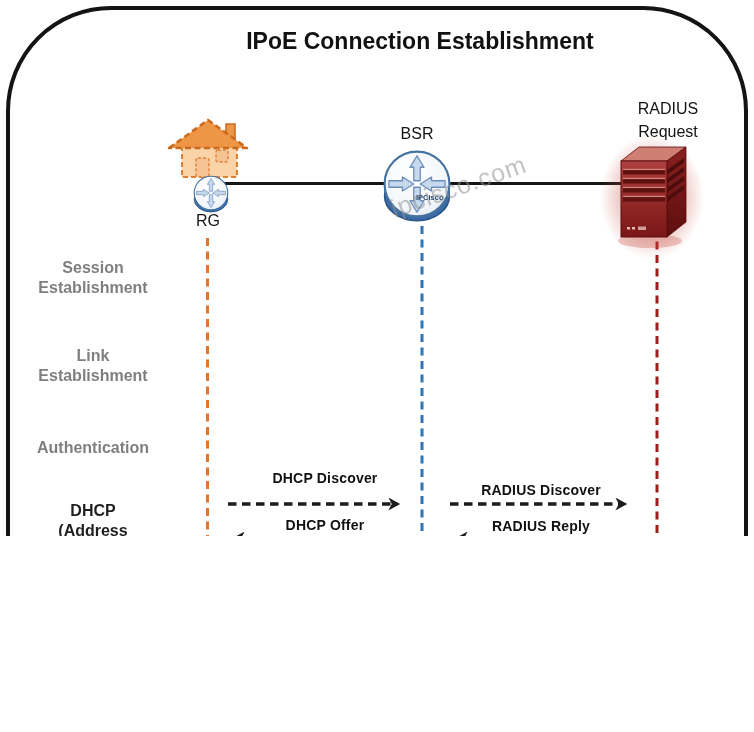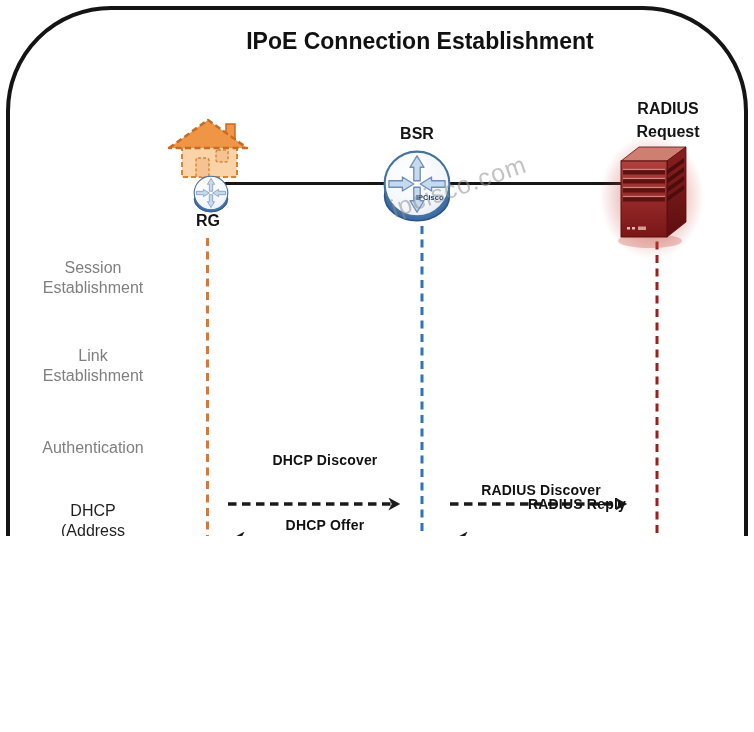--- a/index.html
+++ b/index.html
@@ -18,41 +18,41 @@
   
   .trunk{stroke:#161616;stroke-width:3;}
   .lifeline{stroke-width:3;stroke-dasharray:8 5.5;fill:none;}
   .lf-rg{stroke:var(--rg-line,#E0752D);}
   .lf-bsr{stroke:var(--bsr-line,#2E75B6);}
   .lf-radius{stroke:var(--radius-line,#9C1F1F);}
   .msg{stroke:var(--message,#1B1B1B);stroke-width:3.4;stroke-dasharray:8.5 5.5;}
   .dt{stroke:var(--transfer,#EFB32A);stroke-width:7.5;stroke-dasharray:13.5 9.5;}
 
   
-  .ent{font-size:16px;font-weight:bold;color:#141414;z-index:3;}
+  .ent{font-size:16px;font-weight:normal;color:#141414;z-index:3;}
   .lbl-rg{left:183px;top:212px;width:50px;}
   .lbl-bsr{left:387px;top:125px;width:60px;}
   .lbl-radius{left:626px;top:97px;width:84px;line-height:23px;}
-  .phase{left:8px;width:170px;font-size:16px;font-weight:normal;line-height:20px;z-index:3;}
+  .phase{left:8px;width:170px;font-size:16px;font-weight:bold;line-height:20px;z-index:3;}
   .phase.muted{color:var(--phase-muted,#7F7F7F);}
   .phase.strong{color:var(--phase-strong,#1F1F1F);}
   .ph-session{top:258px;}
   .ph-linkest{top:346px;}
   .ph-auth{top:438px;}
   .ph-dhcp{top:501px;}
   .ph-linkmon{top:654px;}
 
   
   .msglbl{width:170px;font-size:14px;font-weight:bold;color:#111;z-index:3;letter-spacing:.2px;}
-  .m-discover{left:240px;top:452px;}
+  .m-discover{left:240px;top:470px;}
   .m-offer{left:240px;top:517px;}
   .m-request{left:240px;top:551px;}
   .m-ack{left:240px;top:584px;}
   .m-rreq{left:456px;top:482px;}
-  .m-rrep{left:456px;top:496px;text-align:right;}
+  .m-rrep{left:456px;top:518px;}
   .dtlbl{left:352px;top:629px;width:164px;font-size:16px;font-weight:bold;color:#151515;z-index:3;}
 
   
   .wm{position:absolute;color:rgba(143,143,143,.55);font-size:25px;letter-spacing:1px;
       white-space:nowrap;z-index:4;font-weight:500;}
   .wm1{left:388px;top:172px;transform:rotate(-19deg);}
   .wm2{left:286px;top:592px;font-size:27px;transform:rotate(-17deg);}
 </style>
 </head>
 <body>

